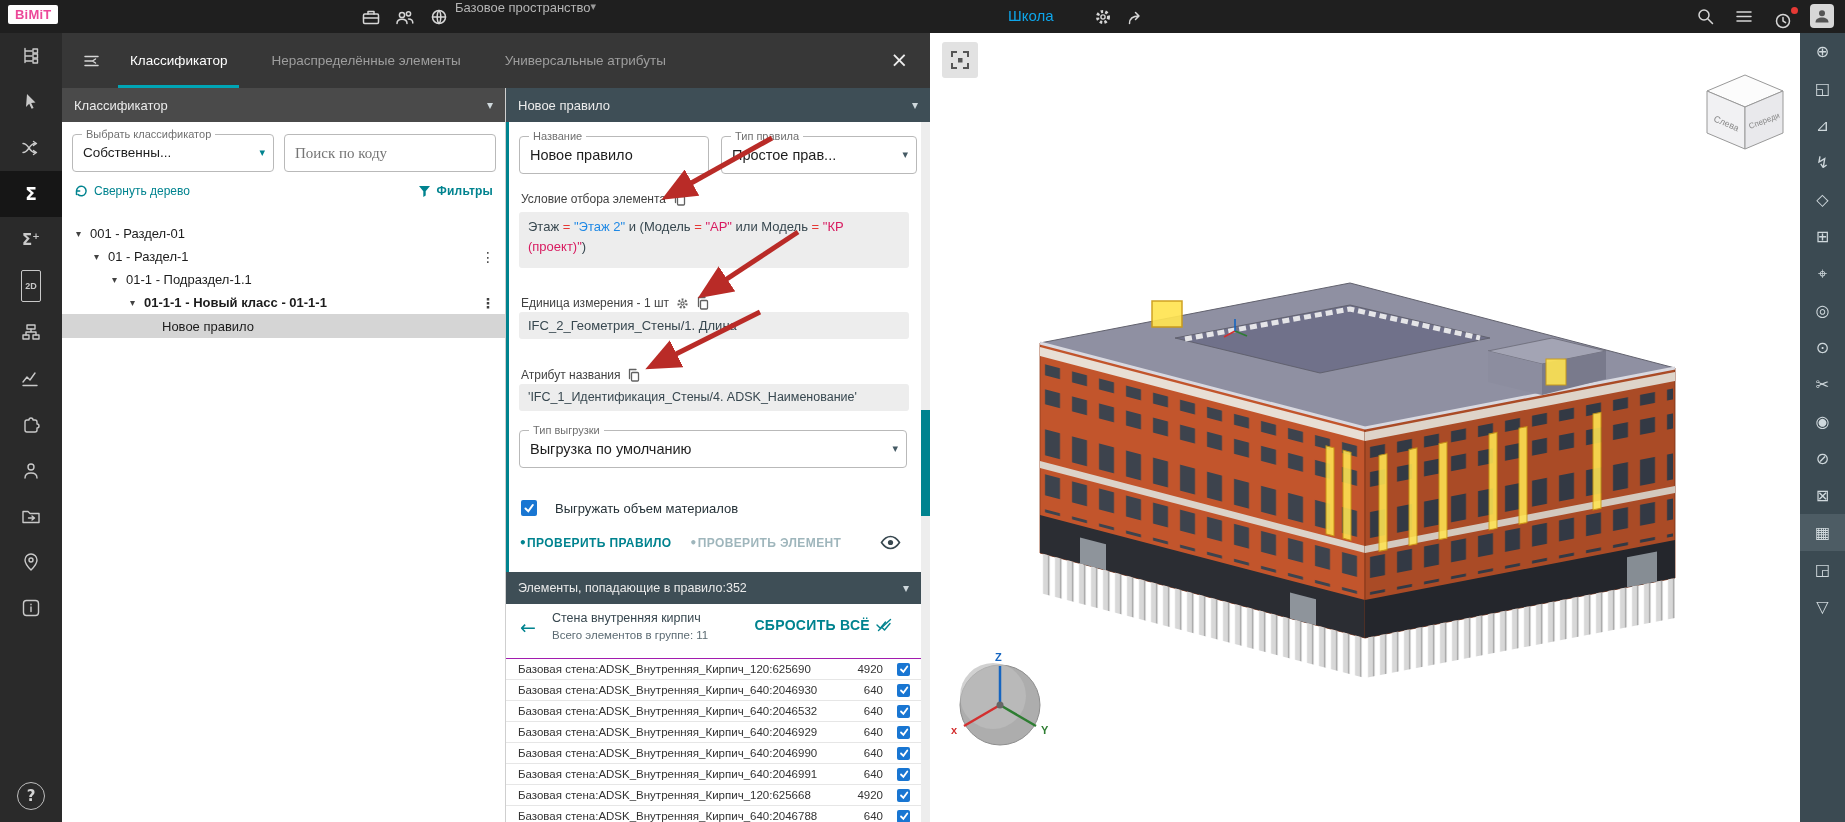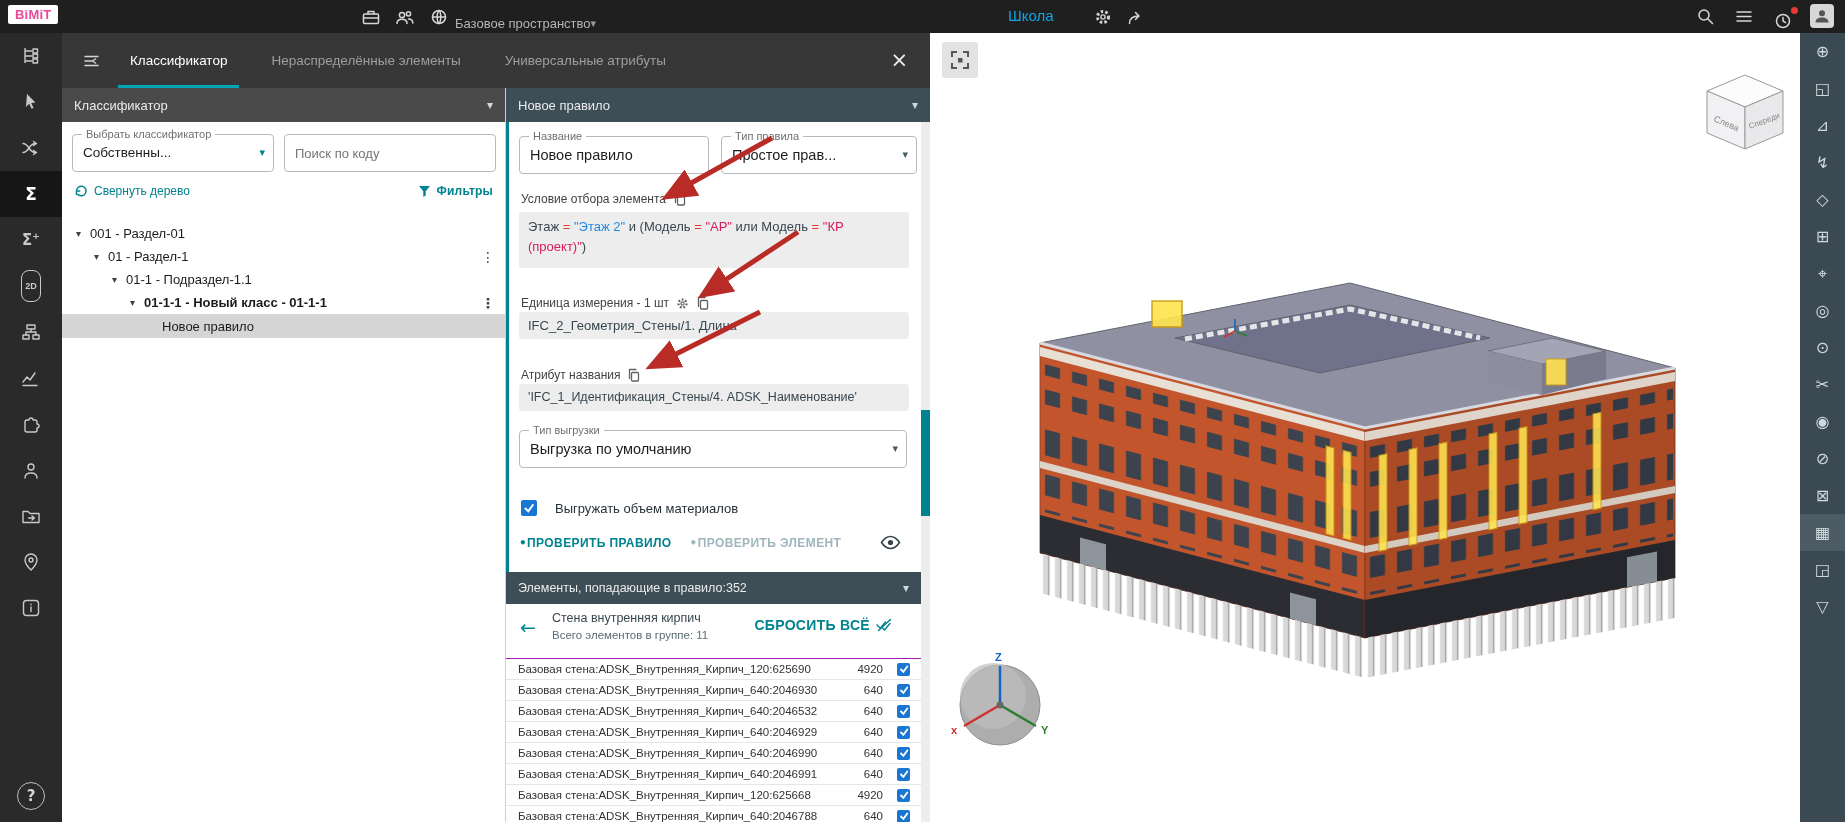--- a/index.html
+++ b/index.html
@@ -10,34 +10,34 @@
   .s{stroke:#c9c9c9;fill:none;stroke-width:1.4;stroke-linecap:round;stroke-linejoin:round}
   .sd{stroke:#d6d6d6;fill:none;stroke-width:1.5;stroke-linecap:round;stroke-linejoin:round}
   .sg{stroke:#616161;fill:none;stroke-width:1.3;stroke-linecap:round;stroke-linejoin:round}
   .st{stroke:#00838f;fill:none;stroke-width:1.5;stroke-linecap:round;stroke-linejoin:round}
 
   
   .topbar{position:absolute;left:0;top:0;width:1845px;height:33px;background:#1f1f1f;z-index:5}
   .logo{position:absolute;left:8px;top:5px;background:#fff;color:#ec4899;font-weight:bold;
     font-size:13px;padding:2px 7px;border-radius:2px;letter-spacing:.2px}
   .tb-btn{position:absolute;top:5px;width:26px;height:24px;display:flex;align-items:center;justify-content:center;background:none;border:none;padding:0;cursor:pointer}
-  .tb-workspace{position:absolute;left:455px;top:0;height:46px;display:flex;align-items:center;color:#b5b5b5;font-size:13px;cursor:pointer}
+  .tb-workspace{position:absolute;left:455px;top:0;height:46px;display:flex;color:#b5b5b5;font-size:13px;cursor:pointer}
   .tb-workspace .glyph{color:#9a9a9a;font-size:11px}
   .tb-project{position:absolute;left:1008px;top:7px;color:#0ea5e9;font-size:15px}
   .tb-right{position:absolute;right:10px;top:4px;display:flex;gap:13px;align-items:center}
   .badge{position:absolute;right:-2px;top:-2px;width:7px;height:7px;border-radius:50%;background:#e53935}
   .avatar-box{background:#d7d7d7;border-radius:4px;width:24px;height:24px;display:flex;align-items:center;justify-content:center}
 
   
   .rail{position:absolute;left:0;top:33px;bottom:0;width:62px;background:#2a2a2a;z-index:4}
   .rail-btn{width:62px;height:46px;display:flex;align-items:center;justify-content:center;background:none;border:none;cursor:pointer;color:#c9c9c9}
   .rail-btn.active{background:#161616}
   .rail-txt{color:#c9c9c9;font-size:17px;font-weight:bold;font-family:"DejaVu Sans",sans-serif}
   .rail-btn.active .rail-txt{color:#fff}
-  .rail-2d{border:1.4px solid #c9c9c9;border-radius:8px;font-size:9px;font-weight:bold;color:#c9c9c9;padding:10px 3px}
+  .rail-2d{border:1.4px solid #c9c9c9;border-radius:2px;font-size:9px;font-weight:bold;color:#c9c9c9;padding:10px 3px}
   .rail-help{position:absolute;bottom:12px;left:17px;width:28px;height:28px;border:1.5px solid #bdbdbd;border-radius:50%;
     color:#d5d5d5;background:none;font-size:15px;font-weight:bold;cursor:pointer;display:flex;align-items:center;justify-content:center}
 
   
   .tabsbar{position:absolute;left:62px;top:33px;width:868px;height:55px;background:#373737;display:flex;align-items:center;z-index:3}
   .tabs-menu{margin-left:14px;background:none;border:none;cursor:pointer}
   .tab{position:relative;height:55px;line-height:55px;padding:0 22px;font-size:13.5px;color:#9e9e9e;background:none;border:none;cursor:pointer}
   .tab.active{color:#fff}
   .tab.active::after{content:"";position:absolute;left:10px;right:10px;bottom:0;height:3px;background:#00a5b5}
   .tabs-close{margin-left:auto;margin-right:16px;background:none;border:none;color:#eee;font-size:21px;cursor:pointer;line-height:1}
@@ -48,21 +48,21 @@
   .subheader .glyph{margin-left:auto;font-size:12px;color:#cfd8dc;cursor:pointer}
 
   
   .classifier{position:absolute;left:62px;top:88px;width:444px;bottom:0;background:#fff;border-right:1px solid #cfcfcf;z-index:2}
   .classifier .subheader{background:#4a4a4a}
   .ofield{position:absolute;border:1px solid #b9b9b9;border-radius:4px;height:38px;background:#fff;cursor:pointer}
   .ofield .flabel{position:absolute;top:-7px;left:9px;background:#fff;padding:0 4px;font-size:11px;color:#707070;white-space:nowrap}
   .ofield .fval{line-height:36px;padding:0 26px 0 10px;font-size:13.5px;color:#1d1d1d;white-space:nowrap;overflow:hidden}
   .ofield .fcaret{position:absolute;right:8px;top:11px;font-size:11px;color:#455a64}
   .ofield .fcaret.teal{color:#00838f}
-  .ofield input{border:none;outline:none;width:100%;height:36px;padding:0 10px;font-size:13px;font-family:Liberation Sans, sans-serif;background:transparent}
+  .ofield input{border:none;outline:none;width:100%;height:36px;padding:0 10px;font-size:15px;font-family:Liberation Serif, serif;background:transparent}
   .links-row{position:absolute;left:12px;right:12px;top:96px;display:flex;align-items:center}
   .tlink{display:flex;align-items:center;gap:6px;color:#00838f;font-size:12px;background:none;border:none;cursor:pointer;padding:0}
   .tlink.right{margin-left:auto;font-weight:bold;letter-spacing:.2px}
   .tree{position:absolute;left:0;right:0;top:126px;bottom:0;overflow:hidden}
   .trow{position:relative;height:23px;display:flex;align-items:center;font-size:13px;color:#1c1c1c;cursor:pointer;white-space:nowrap}
   .trow .tcaret{font-size:10px;color:#424242;width:14px}
   .trow .kebab{position:absolute;right:10px;color:#424242;font-size:14px}
   .trow.sel{background:#d5d5d5;height:24px}
   .trow.bold{font-weight:bold}
   .lv0{padding-left:14px}.lv1{padding-left:32px}.lv2{padding-left:50px}.lv3{padding-left:68px}.lv4{padding-left:100px}

